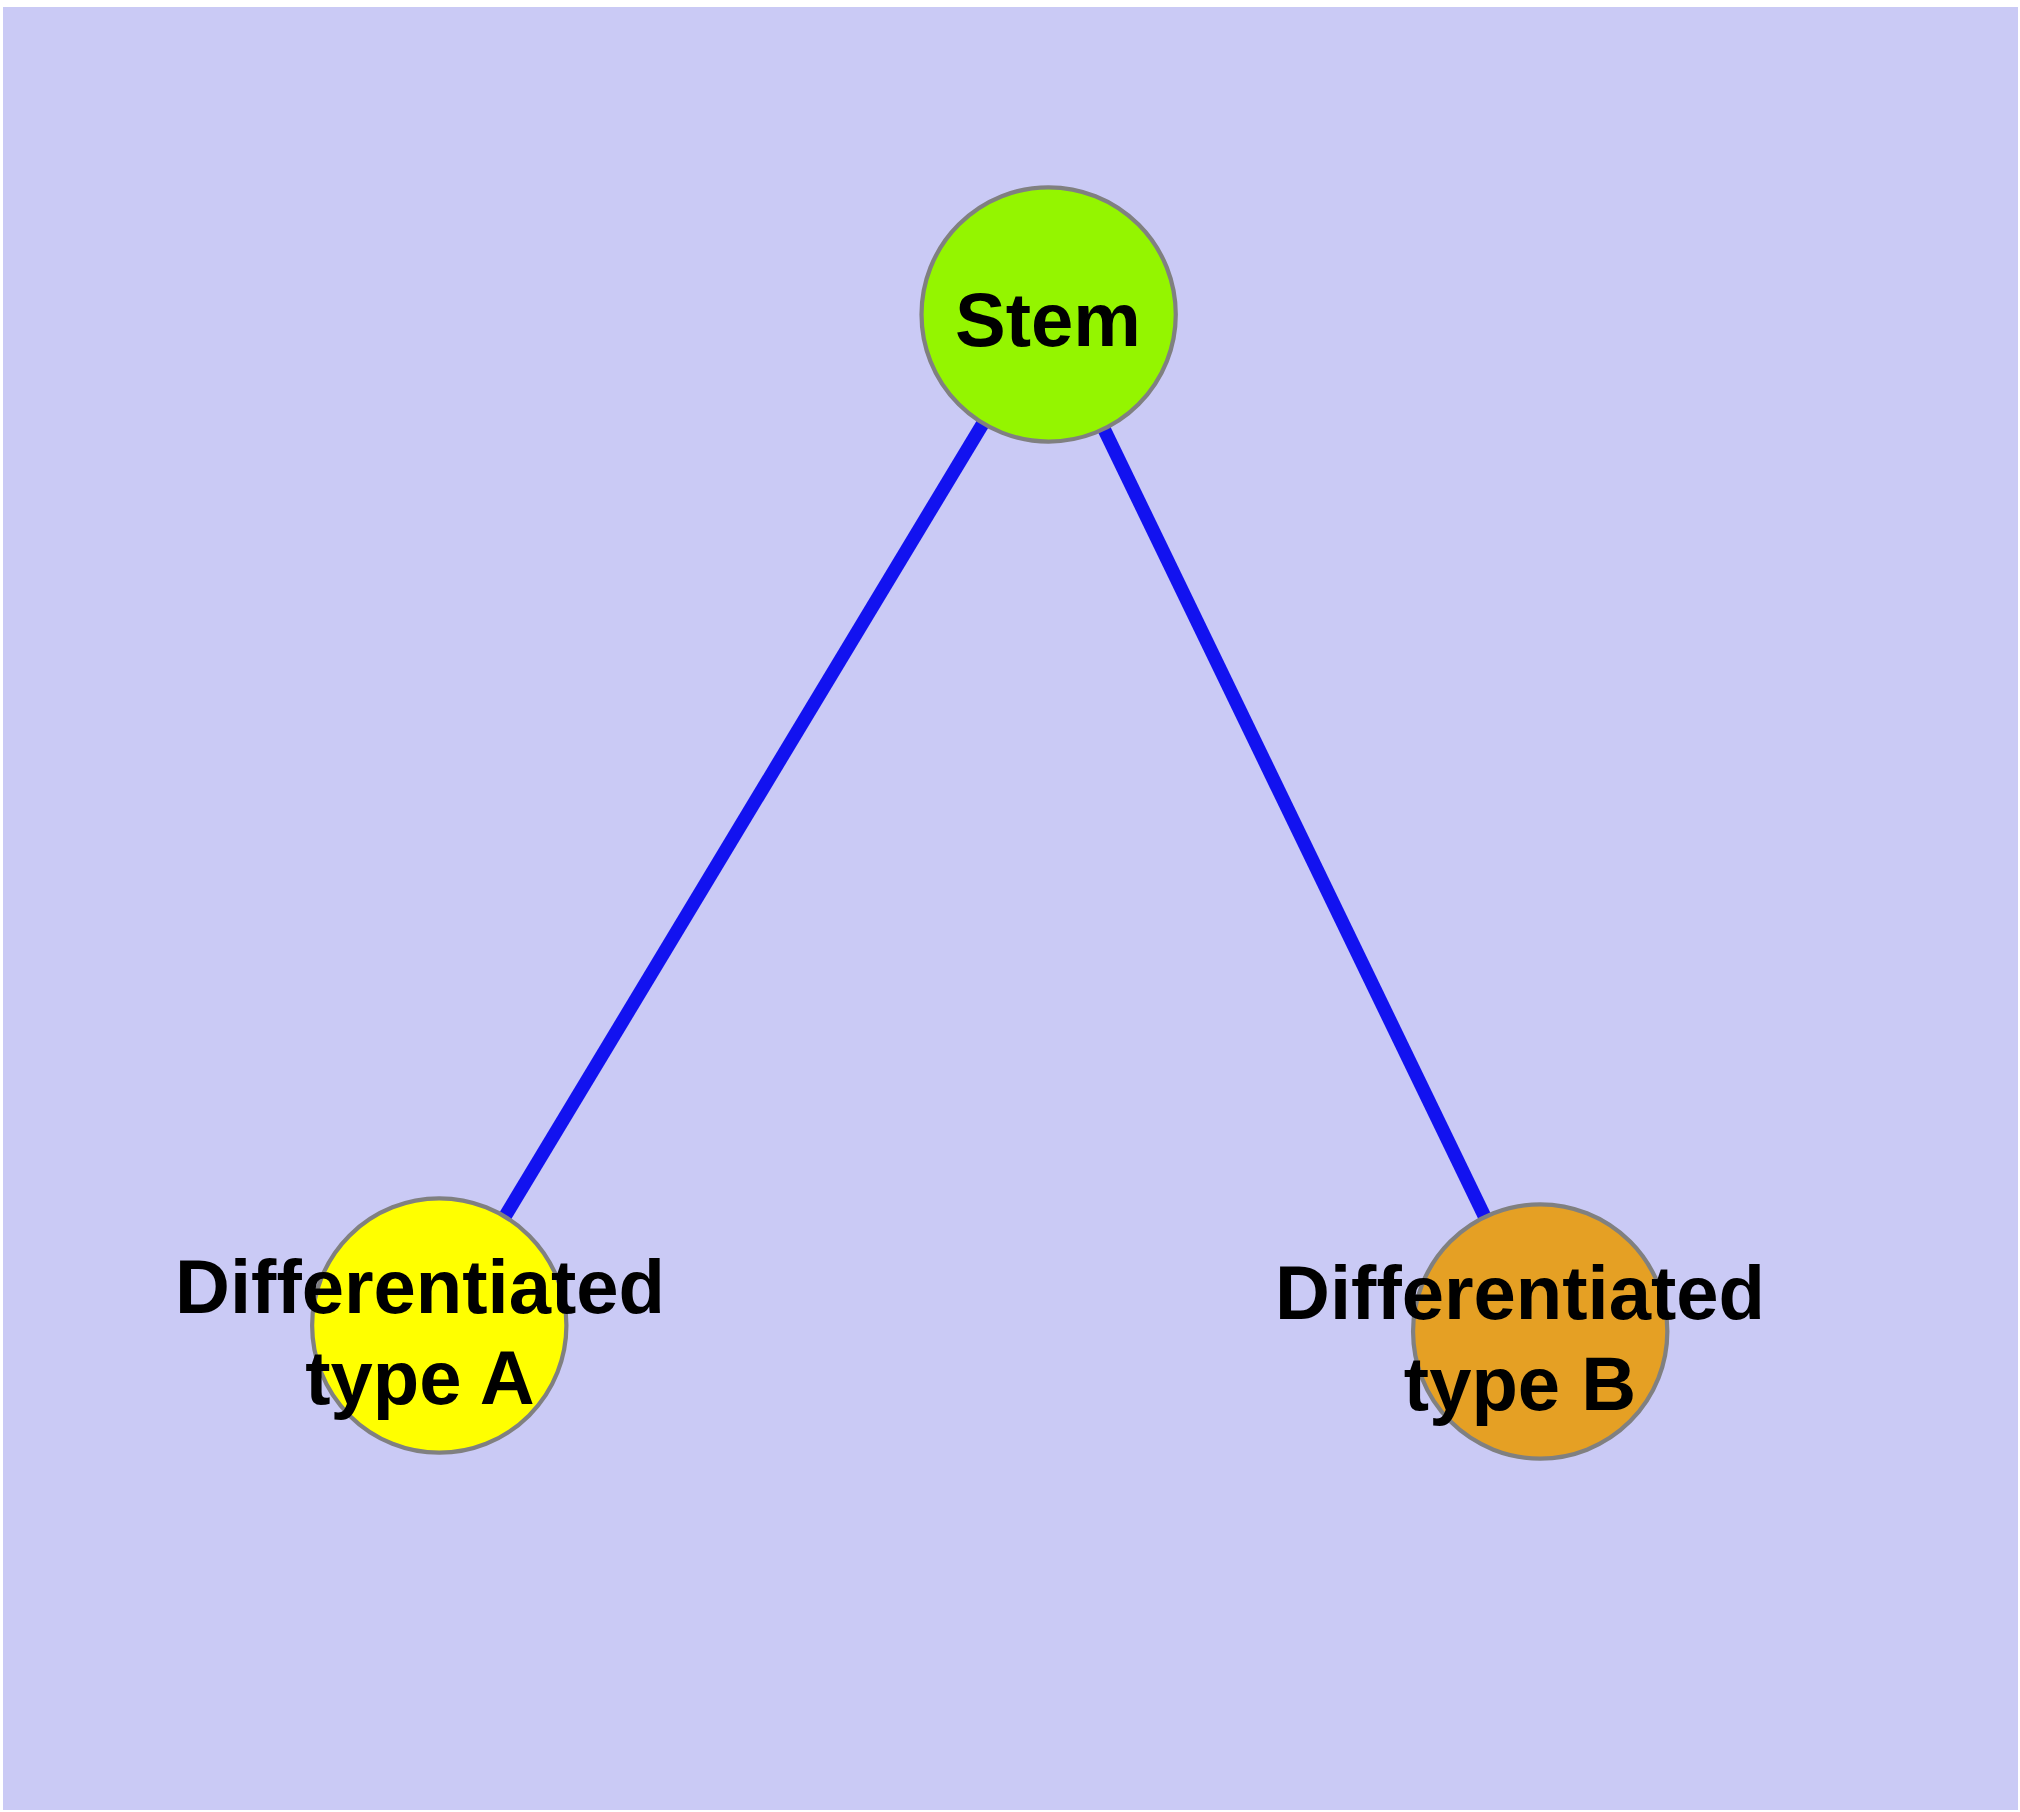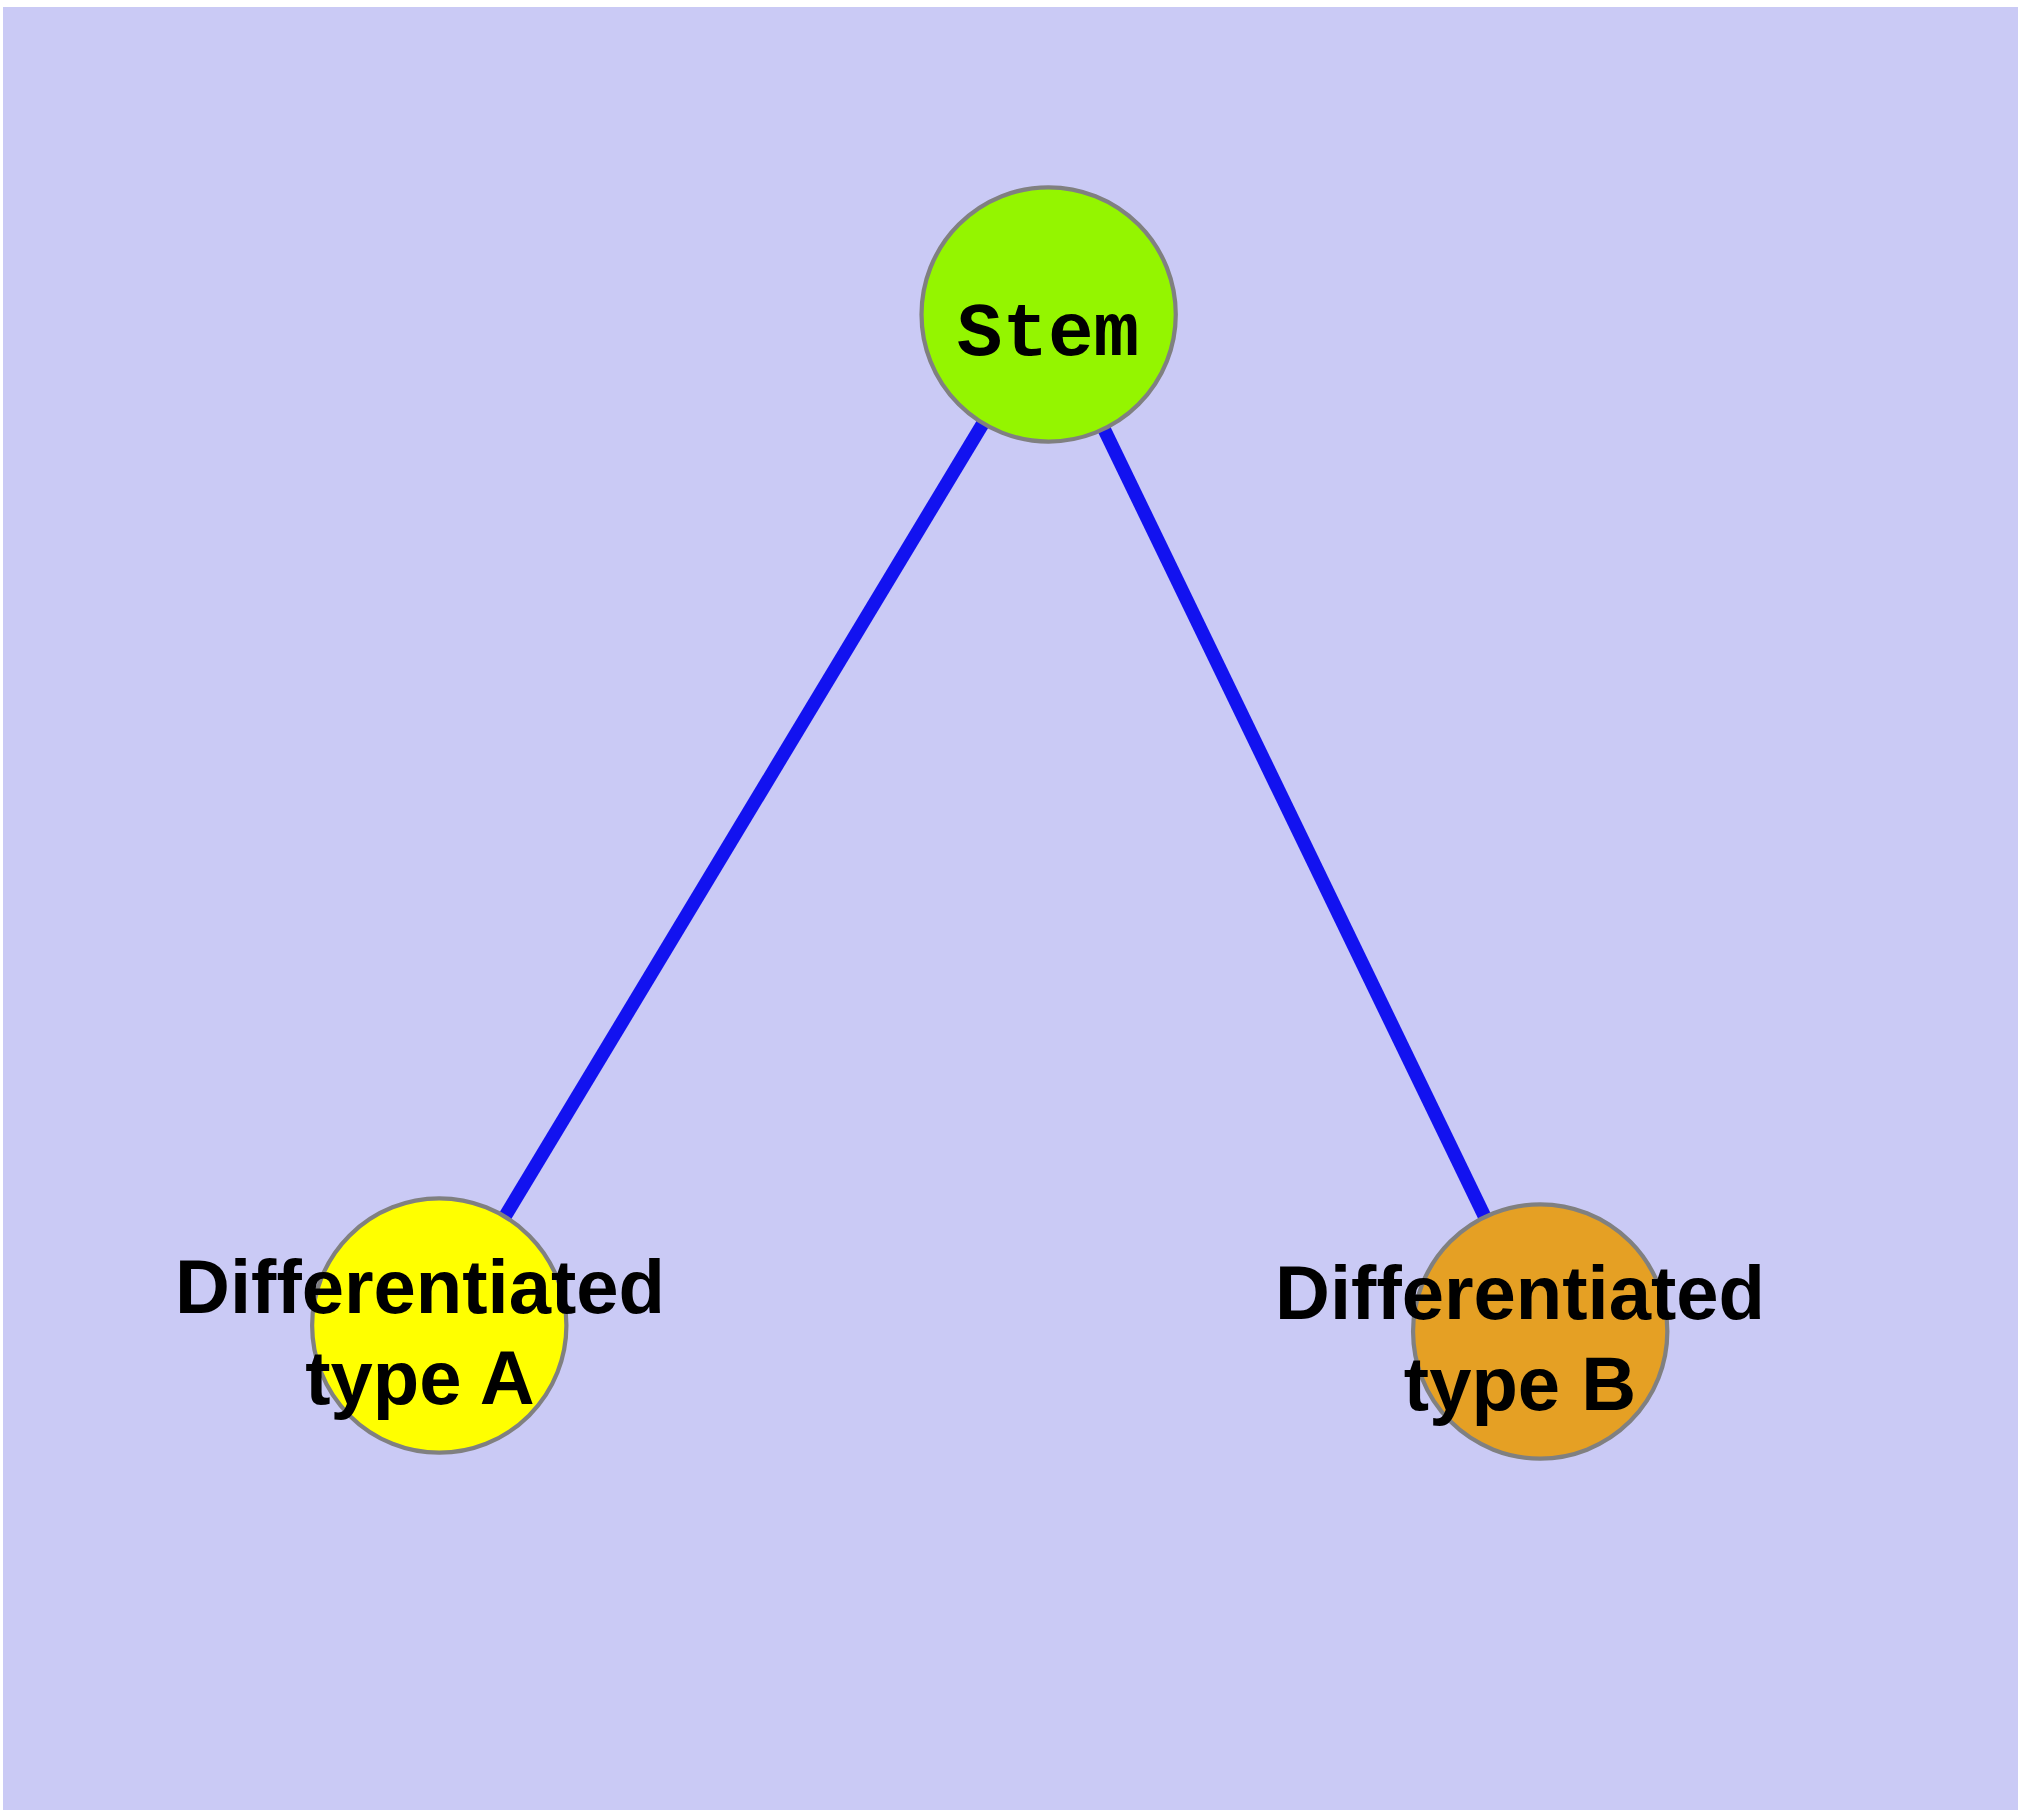--- a/index.html
+++ b/index.html
@@ -36,21 +36,21 @@
   <div class="panel" style="background: rgb(202, 202, 245);"></div>
 
   <svg class="graph-layer" width="2021" height="1812" viewBox="0 0 2384 2138">
     <line x1="1237" y1="371" x2="518" y2="1564" stroke="#1212F0" stroke-width="16"></line>
     <line x1="1237" y1="371" x2="1817" y2="1571" stroke="#1212F0" stroke-width="16"></line>
     <circle cx="1237" cy="371" r="150" fill="#94F500" stroke="#808080" stroke-width="5"></circle>
     <circle cx="518" cy="1564" r="150" fill="#FFFF00" stroke="#808080" stroke-width="5"></circle>
     <circle cx="1817" cy="1571" r="150" fill="#E5A024" stroke="#808080" stroke-width="5"></circle>
   </svg>
 
-  <div class="node-label" style="left: 1048px; top: 336px; font-family: Liberation Mono, monospace;">Stem</div>
+  <div class="node-label" style="left: 1048px; top: 320px;">Stem</div>
 
   <div class="node-label" style="left: 420px; top: 1332px;">Differentiated
 type A</div>
 
   <div class="node-label" style="left: 1520px; top: 1338px;">Differentiated
 type B</div>
 </div>
 
 
 </body></html>

